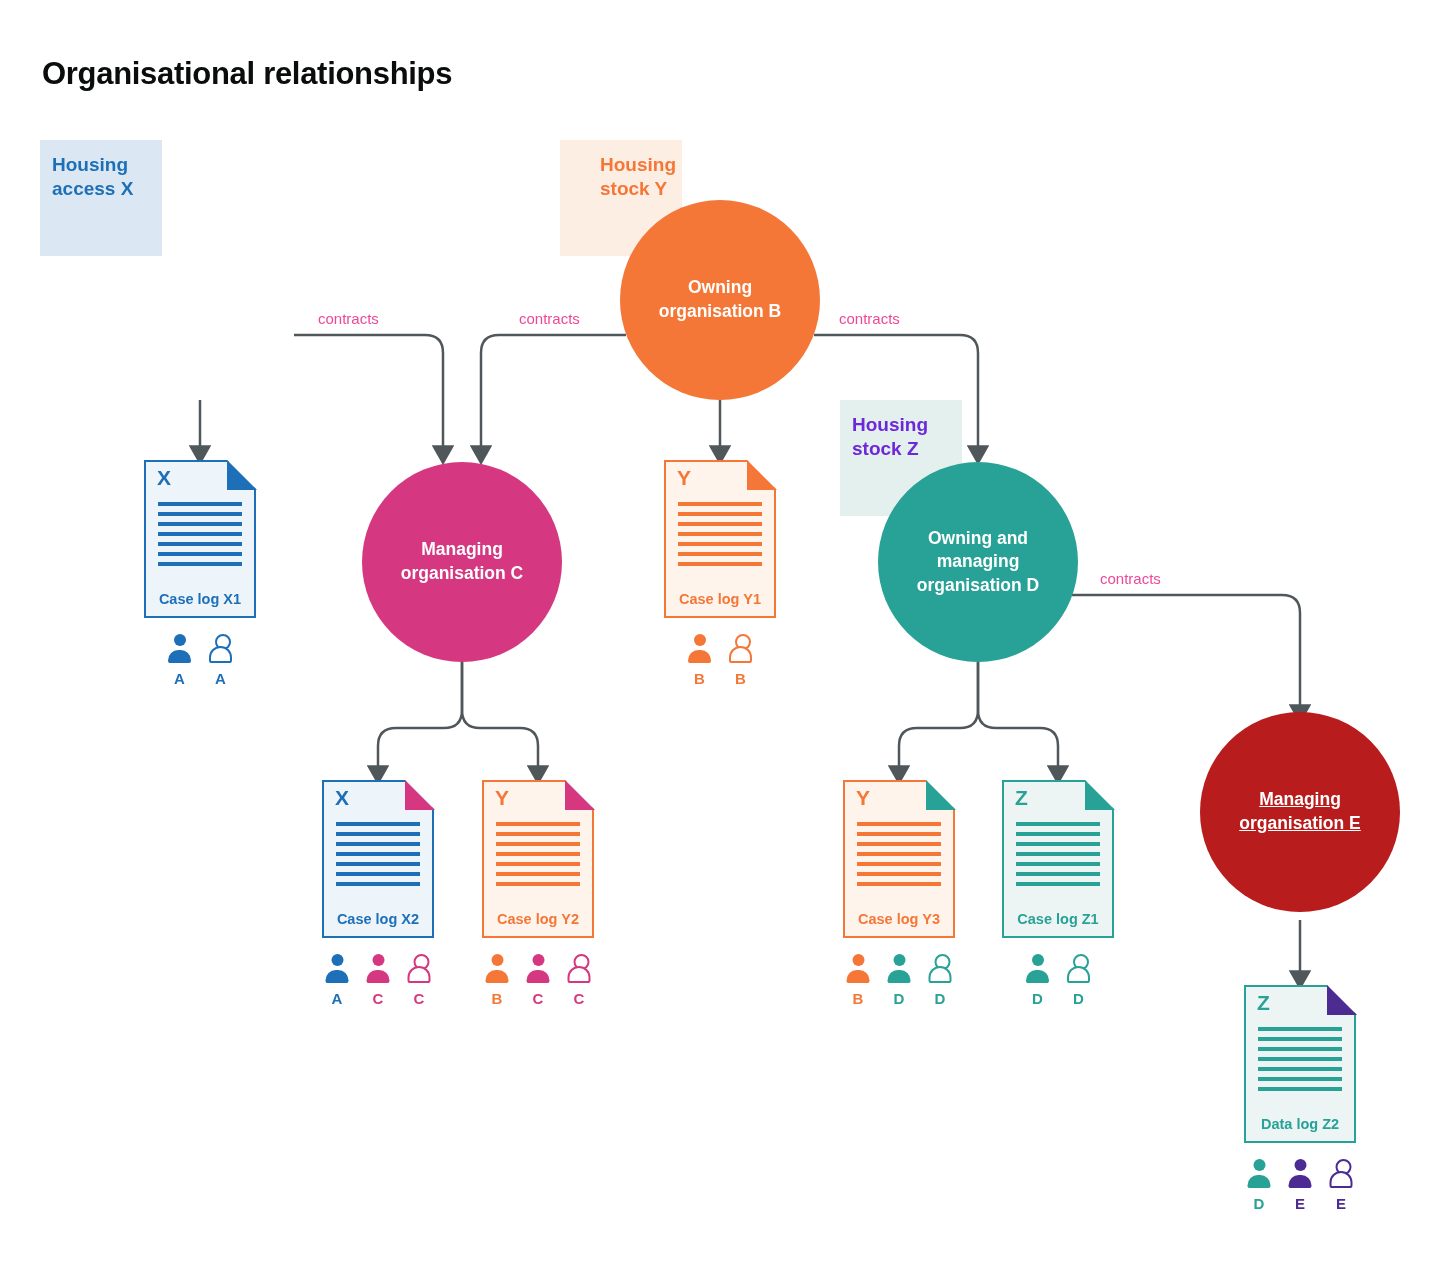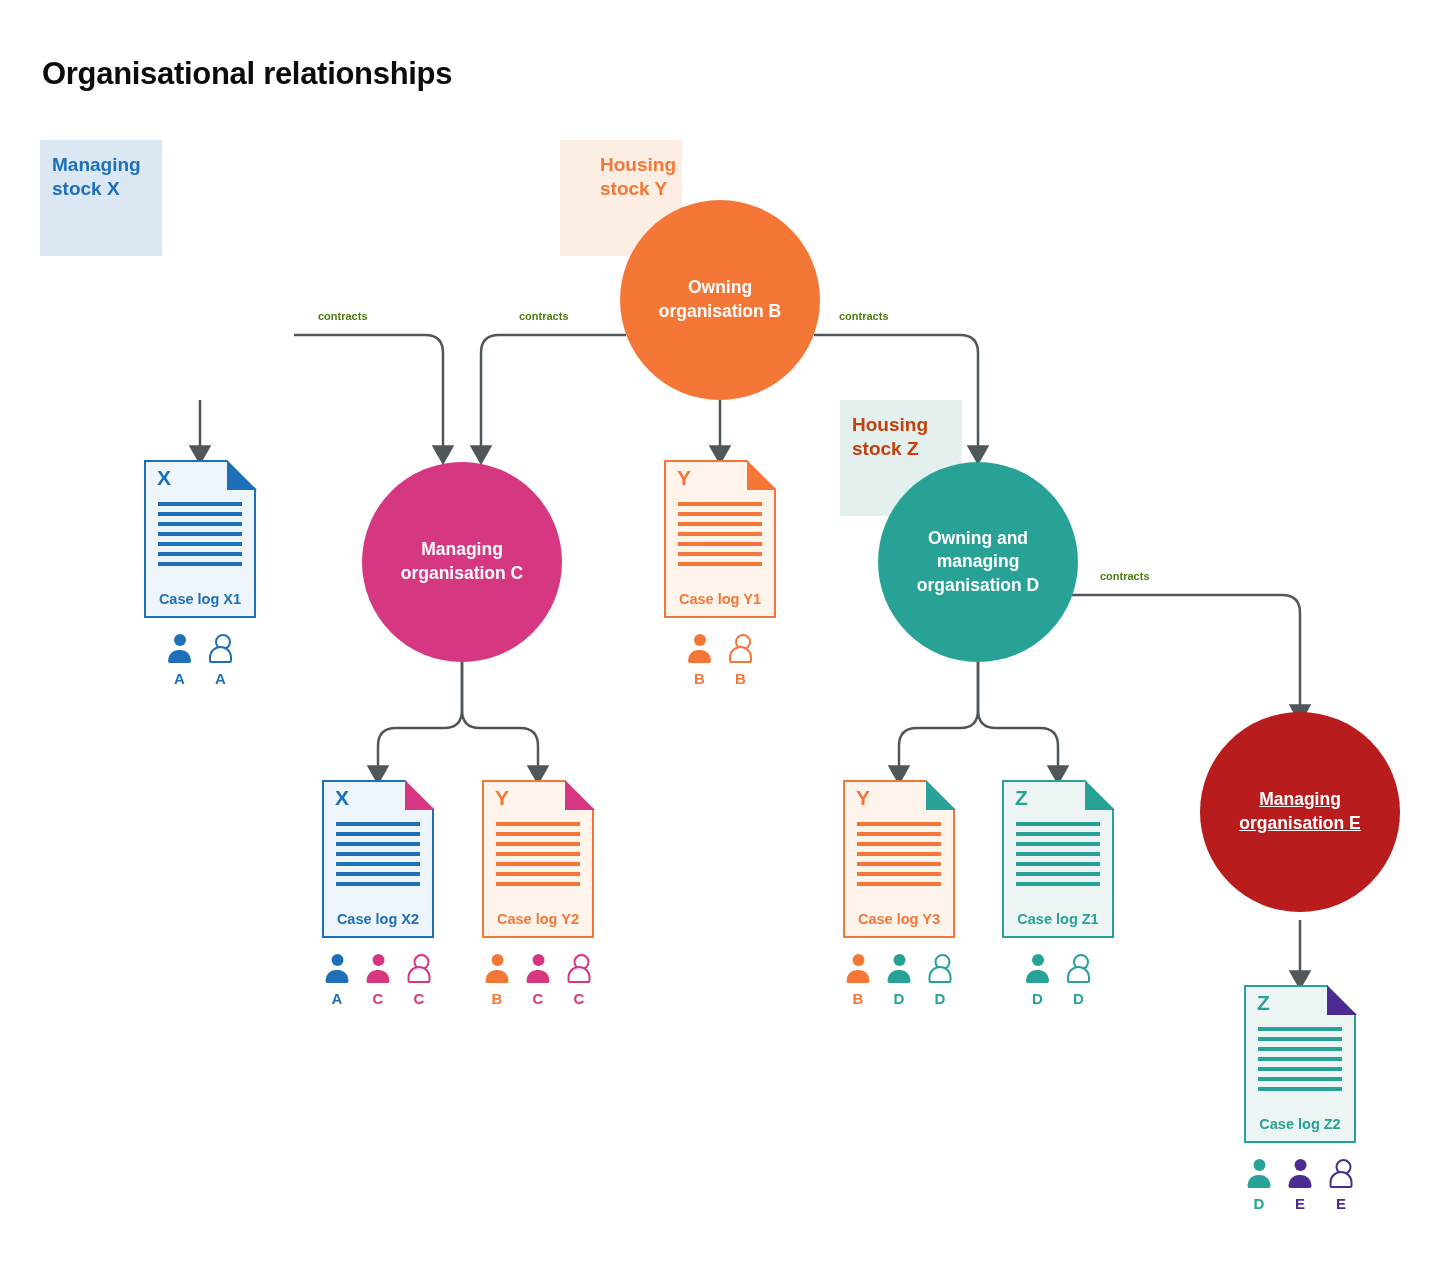--- a/index.html
+++ b/index.html
@@ -11,37 +11,37 @@
 
   
   .legend { position:absolute; left:1160px; top:150px; }
   .legend-title { font-size:20px; font-weight:700; margin-bottom:20px; }
   .legend-row { display:flex; align-items:center; gap:16px; margin-bottom:16px; font-size:19px; }
 
   
   .stock { position:absolute; width:122px; height:116px; padding:13px 12px; font-size:19px; font-weight:700; line-height:1.25; }
   .stock-x { left:40px; top:140px; background:#dbe8f4; color:#1d70b8; }
   .stock-y { left:560px; top:140px; background:#fdeee4; color:#f47738;padding-left:40px; }
-  .stock-z { left:840px; top:400px; background:#e3f0ee; color:#c2410c; }
+  .stock-z { left:840px; top:400px; background:#e3f0ee; color:#6d28d9; }
 
   
   .connectors { position:absolute; left:0; top:0; pointer-events:none; }
 
   
   .circle { position:absolute; width:200px; height:200px; border-radius:50%;
             display:flex; align-items:center; justify-content:center; text-align:center;
             color:#fff; font-weight:700; font-size:17.5px; line-height:1.35; }
   .circle > span { width:152px; }
   .org-a { left:100px; top:200px; background:#1d70b8; }
   .org-b { left:620px; top:200px; background:#f47738; }
   .org-c { left:362px; top:462px; background:#d53880; }
   .org-d { left:878px; top:462px; background:#28a197; }
   .org-e { left:1200px; top:712px; background:#b91c1c;text-decoration:underline; }
 
-  .contract-label { position:absolute; font-size:11px; color:#4d7c0f;font-weight:bold; }
+  .contract-label { position:absolute; font-size:15px; color:#ec4899; }
 
   
   .doc { position:absolute; width:112px; height:158px; border:2.5px solid currentColor; background:#fff; }
   .doc-blue   { color:#1d70b8; background:#edf4fa; }
   .doc-orange { color:#f47738; background:#fef4ec; }
   .doc-teal   { color:#28a197; background:#ecf5f4; }
   .doc-letter { position:absolute; left:11px; top:4px; font-size:21px; font-weight:700; }
   .doc-lines  { position:absolute; left:12px; right:12px; top:40px; }
   .doc-lines i { display:block; height:3.5px; background:currentColor; margin-bottom:6.5px; }
   .doc-label  { position:absolute; left:3px; right:3px; bottom:9px; text-align:center; font-size:14.5px; font-weight:700; }
@@ -70,21 +70,21 @@
 </style>
 </head>
 <body>
 
 <div class="canvas">
 
   <h1 class="title">Organisational relationships</h1>
 
 
   <div class="stock stock-x">
-    <span>Managing stock X</span>
+    <span>Housing access X</span>
   </div>
   <div class="stock stock-y">
     <span>Housing stock Y</span>
   </div>
   <div class="stock stock-z">
     <span>Housing stock Z</span>
   </div>
 
   <svg class="connectors" width="1440" height="1280" viewBox="0 0 1440 1280" aria-hidden="true">
     <defs>
@@ -241,21 +241,21 @@
     <div class="doc-letter">Z</div>
     <div class="doc-lines">
         <i></i>
         <i></i>
         <i></i>
         <i></i>
         <i></i>
         <i></i>
         <i></i>
       </div>
-    <div class="doc-label">Case log Z2</div>
+    <div class="doc-label">Data log Z2</div>
   </div>
 
   <div class="access-row" style="left:200px;top:634px">
     <div class="access-item c-blue">
       <span class="person filled"></span>
       <span>A</span>
     </div>
     <div class="access-item c-blue">
       <span class="person outline"></span>
       <span>A</span>

